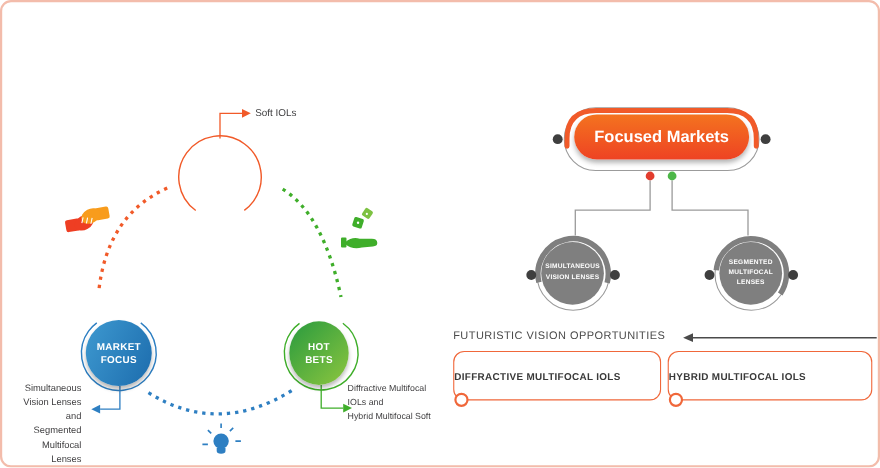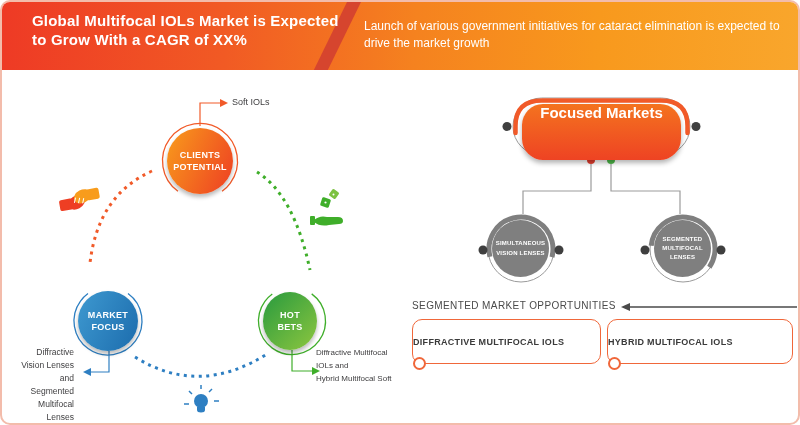--- a/index.html
+++ b/index.html
@@ -24,23 +24,23 @@
     color:#fff;font-weight:bold;font-size:9px;line-height:1.35;letter-spacing:.3px;text-align:center;
     white-space:pre-line;box-shadow:0 3px 4px rgba(0,0,0,.28);}
   .node-orange{left:165px;top:126px;width:66px;height:66px;background:linear-gradient(115deg,#f89c1c,#ee3e23);}
   .node-blue{left:76px;top:289px;width:60px;height:60px;background:linear-gradient(115deg,#3e99d0,#1c6cad);}
   .node-green{left:261px;top:290px;width:54px;height:58px;background:linear-gradient(135deg,#289a3e,#8dc63f);}
   .callout{position:absolute;color:#414042;white-space:pre-line;}
   .co-soft{left:230px;top:95px;font-size:9px;}
   .co-left{left:4px;top:344px;width:68px;font-size:8.5px;line-height:13px;text-align:right;}
   .co-right{left:314px;top:344px;width:100px;font-size:8px;line-height:13px;}
   
-  .pill{position:absolute;left:520px;top:102px;width:159px;height:56px;border-radius:21px;
+  .pill{position:absolute;left:520px;top:102px;width:159px;height:41px;border-radius:21px;
     background:linear-gradient(180deg,#f4731f,#ee4323);box-shadow:0 3px 5px rgba(0,0,0,.3);
-    display:flex;justify-content:center;color:#fff;font-weight:bold;font-size:15px;}
+    display:flex;align-items:center;justify-content:center;color:#fff;font-weight:bold;font-size:15px;}
   .gcircle{position:absolute;width:57px;height:57px;border-radius:50%;background:#7f7f7f;
     display:flex;align-items:center;justify-content:center;color:#fff;font-weight:bold;font-size:6px;
     letter-spacing:.2px;line-height:1.55;text-align:center;white-space:pre-line;}
   .gc-left{left:490px;top:218px;}
   .gc-right{left:652px;top:218px;}
   
   .opp-heading{position:absolute;left:410px;top:298px;font-size:10px;letter-spacing:.4px;color:#4a4a4a;font-weight:500;}
   .opp-box{position:absolute;top:317px;height:45px;border:1.5px solid #f0673a;border-radius:10px;background:#fff;
     box-sizing:border-box;display:flex;align-items:center;justify-content:flex-start;
     font-size:9px;font-weight:bold;letter-spacing:.3px;color:#3a3a3a;}
@@ -49,25 +49,20 @@
   .corner-dot{position:absolute;width:13px;height:13px;border-radius:50%;background:#fff;border:2px solid #f0673a;
     box-sizing:border-box;top:355px;}
   .cd1{left:411px;}
   .cd2{left:606px;}
 </style>
 </head>
 <body>
 
 <div class="page">
 
-  <div class="banner">
-    <div class="banner-stripe"></div>
-    <div class="banner-title">Global Multifocal IOLs Market is Expected to Grow With a CAGR of XX%</div>
-    <div class="banner-sub">Launch of various government initiatives for cataract elimination is expected to drive the market growth</div>
-  </div>
 
   <svg class="layer" width="800" height="425" viewBox="0 0 800 425">
 
     <path class="dotarc" d="M150 169 Q96 193 88 261" stroke="#f15a29"></path>
     <path class="dotarc" d="M255 170 Q292 193 308 268" stroke="#3fae2a"></path>
     <path class="dotarc" d="M133 355 Q197 395 265 352" stroke="#2e7fc2"></path>
 
     <circle class="ring" cx="198" cy="159" r="37.5" pathLength="100" stroke="#f15a29" stroke-dasharray="80 20" transform="rotate(-234 198 159)"></circle>
     <circle class="ring" cx="106" cy="319" r="34" pathLength="100" stroke="#2e7fc2" stroke-dasharray="80 20" transform="rotate(-54 106 319)"></circle>
     <circle class="ring" cx="290" cy="319" r="33.5" pathLength="100" stroke="#3fae2a" stroke-dasharray="80 20" transform="rotate(-54 290 319)"></circle>
@@ -127,35 +122,31 @@
 
     <circle cx="681" cy="247" r="33" fill="none" stroke="#9b9b9b" stroke-width="1"></circle>
     <circle cx="681" cy="247" r="32" pathLength="100" fill="none" stroke="#7f7f7f" stroke-width="5" stroke-dasharray="58 42" transform="rotate(186 681 247)"></circle>
     <circle cx="643" cy="248" r="4.5" fill="#3f3f3f"></circle>
     <circle cx="719" cy="248" r="4.5" fill="#3f3f3f"></circle>
 
     <line x1="628" y1="305" x2="795" y2="305" stroke="#4a4a4a" stroke-width="1.4"></line>
     <polygon points="619,305 628,301 628,309" fill="#4a4a4a"></polygon>
   </svg>
 
-  <div class="node node-orange">
-    <span>CLIENTS
-POTENTIAL</span>
-  </div>
   <div class="node node-blue">
     <span>MARKET
 FOCUS</span>
   </div>
   <div class="node node-green">
     <span>HOT
 BETS</span>
   </div>
 
   <div class="callout co-soft">Soft IOLs</div>
-  <div class="callout co-left">Diffractive
+  <div class="callout co-left">Simultaneous
 Vision Lenses
 and
 Segmented
 Multifocal
 Lenses</div>
   <div class="callout co-right">Diffractive Multifocal
 IOLs and
 Hybrid Multifocal Soft</div>
 
   <div class="pill">
@@ -164,21 +155,21 @@
   <div class="gcircle gc-left">
     <span>SIMULTANEOUS
 VISION LENSES</span>
   </div>
   <div class="gcircle gc-right">
     <span>SEGMENTED
 MULTIFOCAL
 LENSES</span>
   </div>
 
-  <div class="opp-heading">SEGMENTED MARKET OPPORTUNITIES</div>
+  <div class="opp-heading">FUTURISTIC VISION OPPORTUNITIES</div>
   <div class="opp-box box1">
     <span>DIFFRACTIVE MULTIFOCAL IOLS</span>
   </div>
   <div class="opp-box box2">
     <span>HYBRID MULTIFOCAL IOLS</span>
   </div>
   <div class="corner-dot cd1"></div>
   <div class="corner-dot cd2"></div>
 
 </div>

